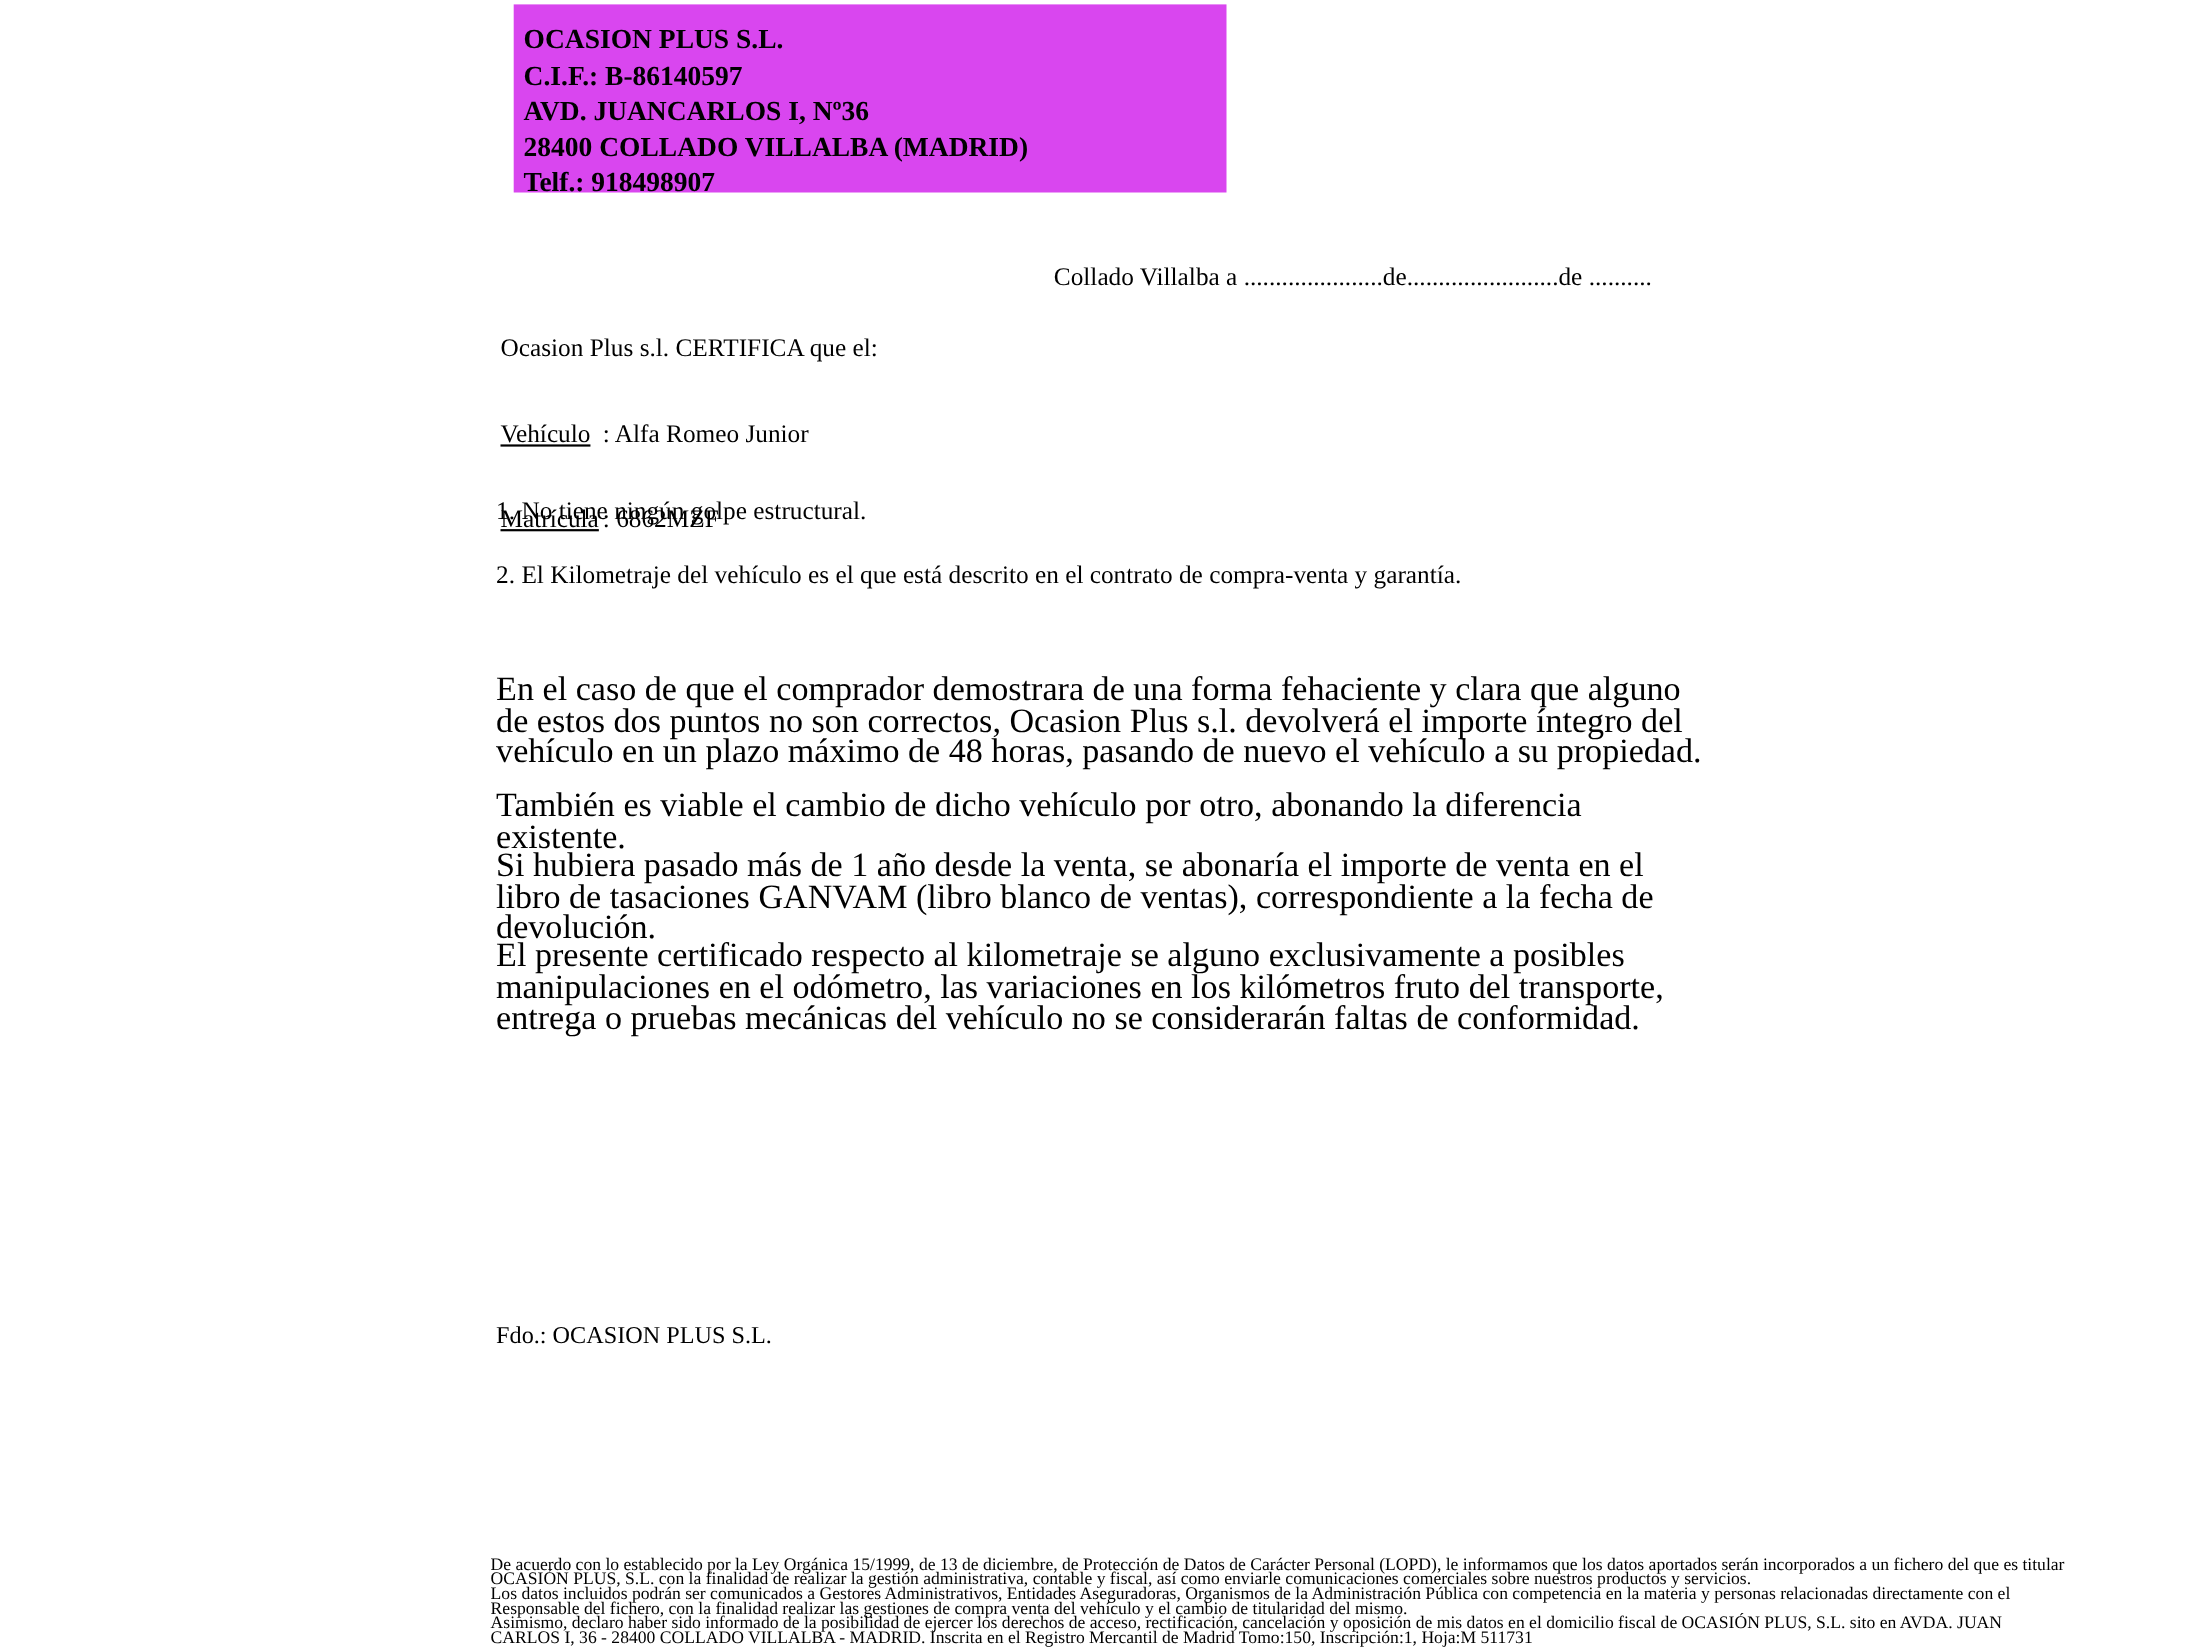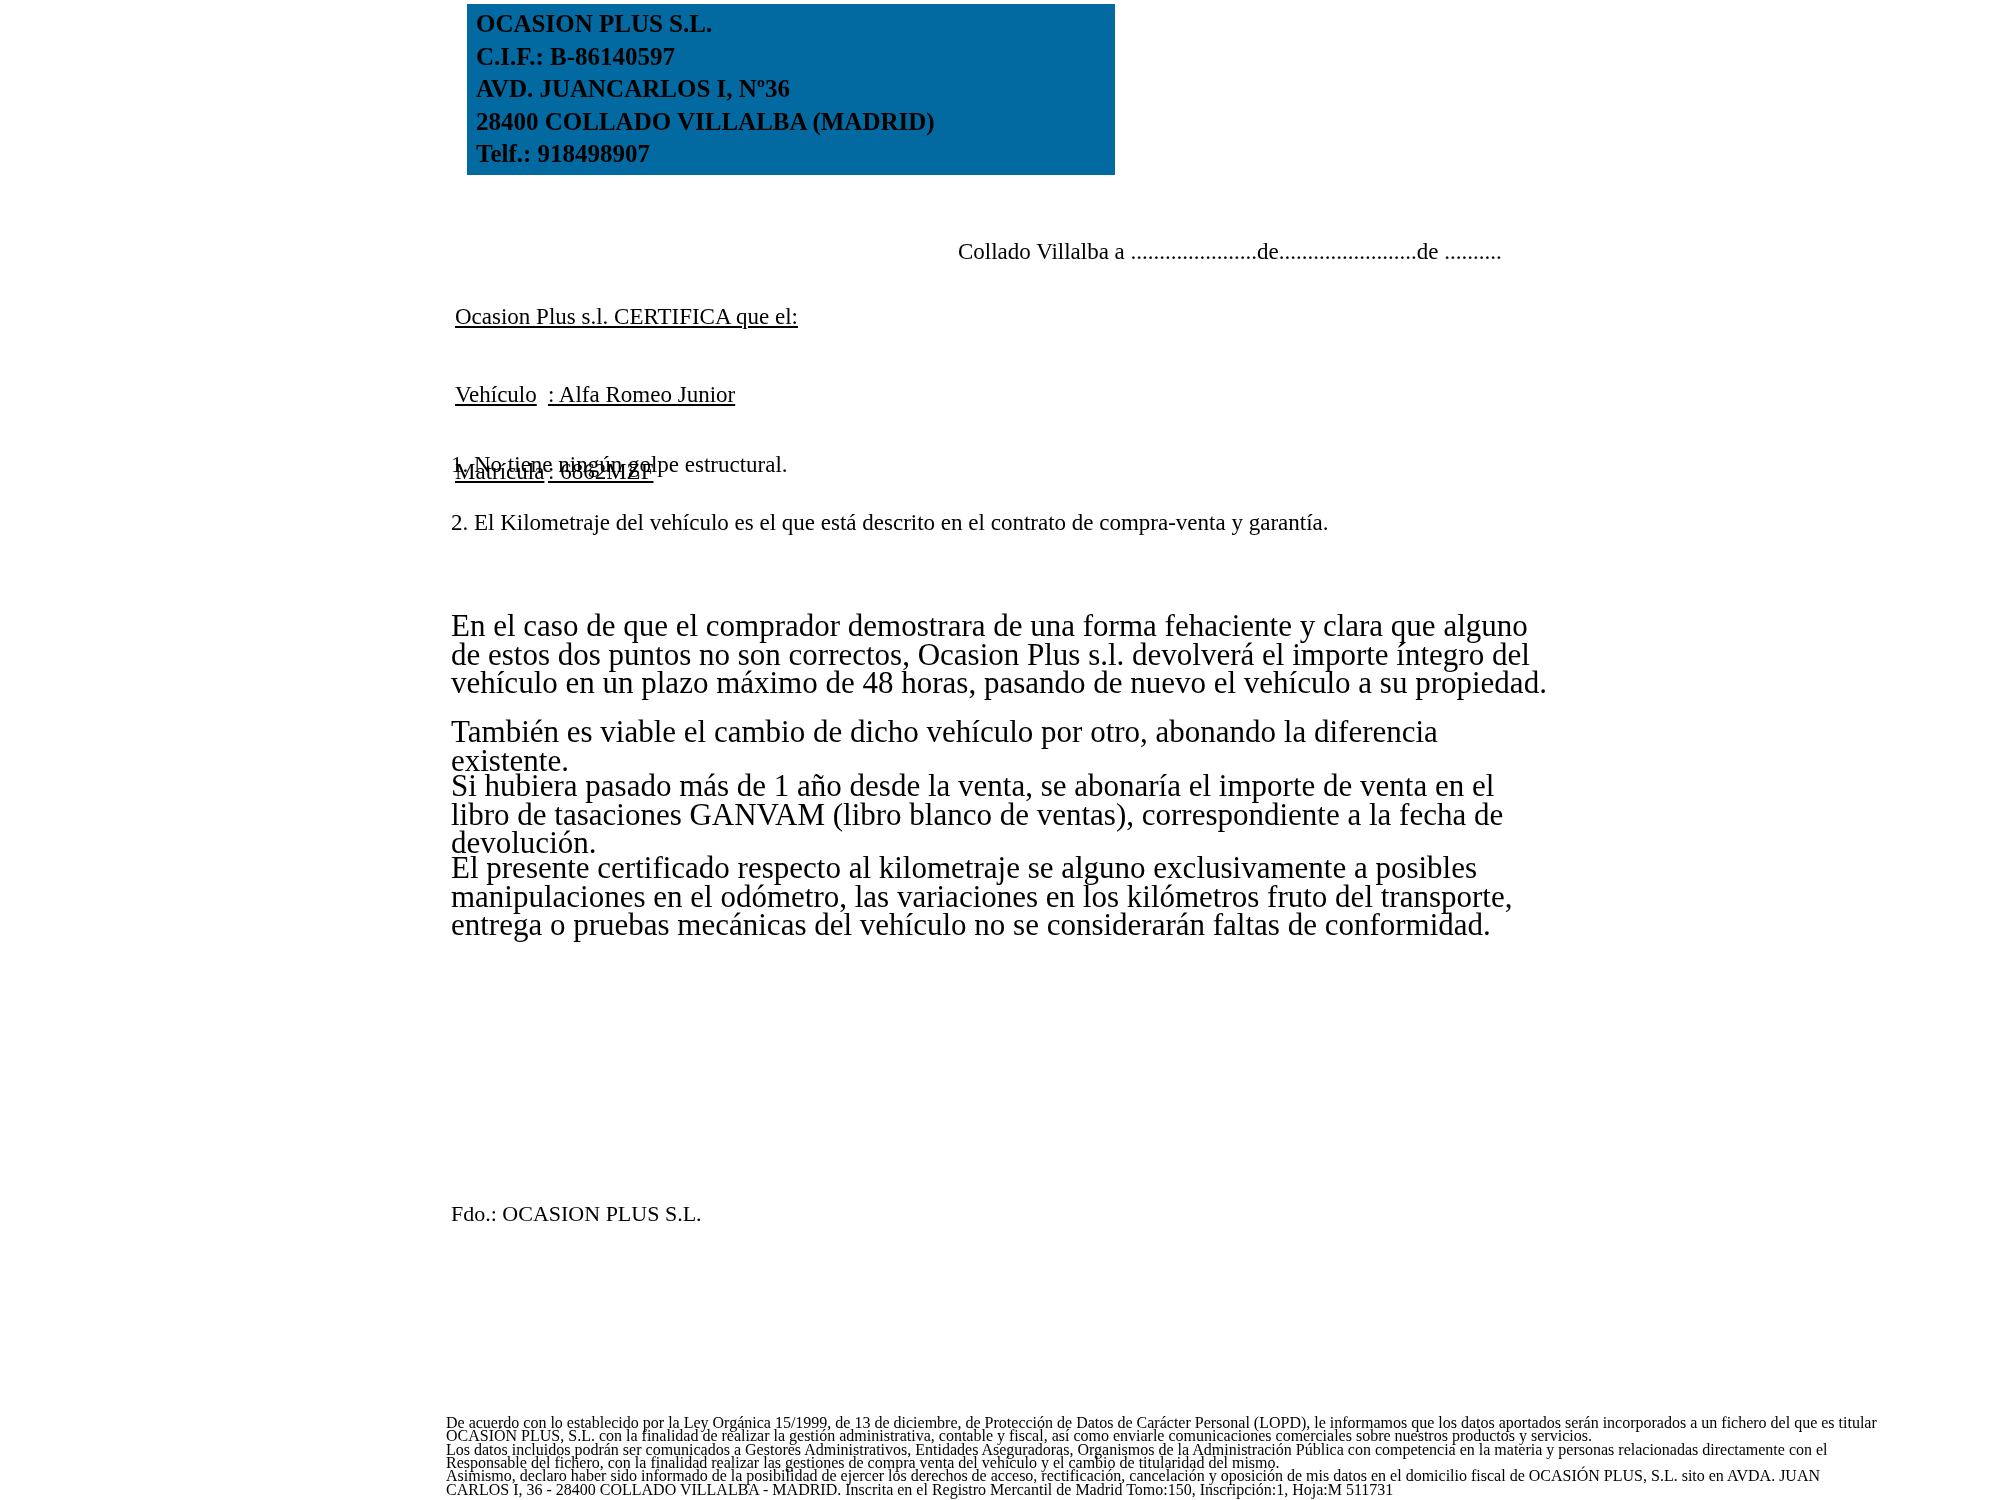--- a/index.html
+++ b/index.html
@@ -14,43 +14,43 @@
   #page {
     position: absolute; left: 0; top: 0;
     width: 2000px; height: 1500px;
     background: #ffffff;
   }
 
   
   .header-box {
     position: absolute; left: 467px; top: 4px;
     width: 648px; height: 171px;
-    background: #0369a1;
-    padding: 4px 0 0 9px;
+    background: #d946ef;
+    padding: 17px 0 0 9px;
   }
   .header-box .hline {
     font-weight: bold;
     font-size: 25px;
     line-height: 32.6px;
     white-space: nowrap;
   }
 
   
   .date-line {
     position: absolute; left: 958px; top: 238px;
     font-size: 23px; line-height: 28px;
     white-space: nowrap;
   }
 
   
   .cert-block {
     position: absolute; left: 455px; top: 300px;
     font-size: 23px; line-height: 33.5px;
   }
-  .cert-row { white-space: nowrap; text-decoration: underline; }
+  .cert-row { white-space: nowrap; }
   .cert-label {
     display: inline-block;
     width: 93px;
     text-decoration: underline;
     margin-top: 44px;
   }
 
   
   .point {
     position: absolute; left: 451px;

